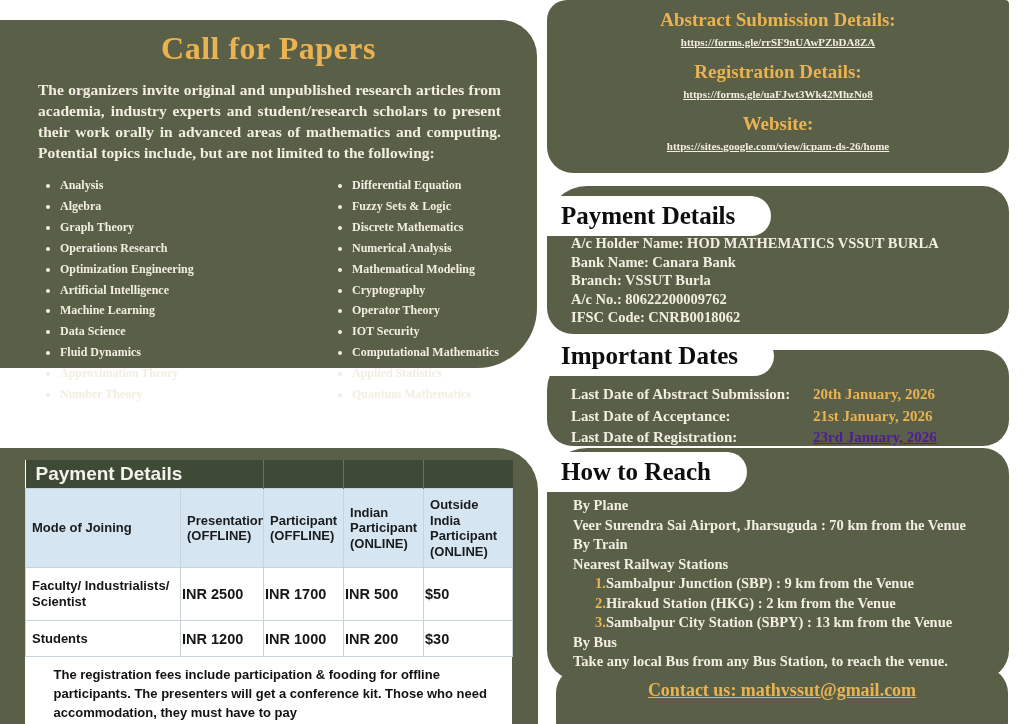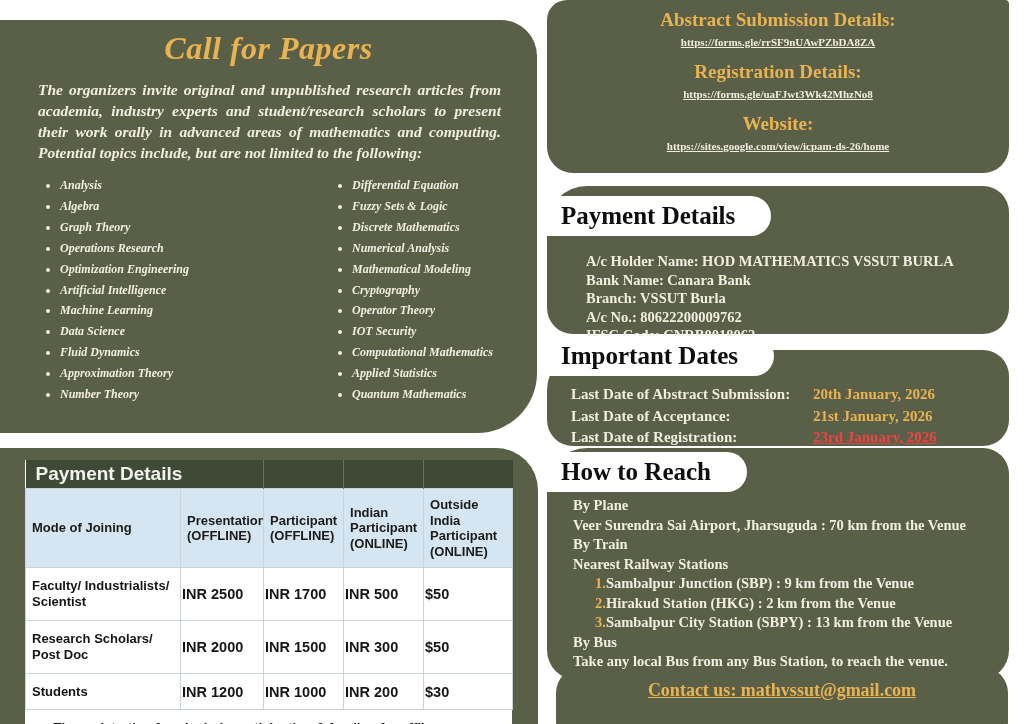--- a/index.html
+++ b/index.html
@@ -1,21 +1,21 @@
 <!DOCTYPE html>
 <html><head>
 <meta charset="utf-8">
 <style>
   html,body{margin:0;padding:0;background:#ffffff;}
   .page{position:relative;width:1024px;height:724px;background:#ffffff;overflow:hidden;
         font-family:"Liberation Serif",serif;}
   .olive{background:#5a5f48;}
 
   
-  .cfp{position:absolute;left:0;top:20px;width:537px;height:413px;border-radius:0 36px 60px 0;font-style:italic;}
+  .cfp{position:absolute;left:0;top:20px;width:537px;height:348px;border-radius:0 36px 60px 0;}
   .cfp-title{margin:10px 0 0 0;text-align:center;color:#e9b351;font-size:32px;font-weight:bold;letter-spacing:.5px;}
   .cfp-intro{margin:12px 36px 0 38px;color:#f2eee1;font-weight:bold;font-size:15.5px;line-height:21px;
              text-align:justify;}
   .topics{display:flex;margin:12px 10px 0 0;}
   .topics ul{margin:0;padding:0 0 0 60px;list-style:disc;}
   .topics ul.col1{width:232px;flex:0 0 auto;}
   .topics li{color:#f2eee1;font-weight:bold;font-size:12px;line-height:20.9px;}
 
   
   .fee-panel{position:absolute;left:0;top:448px;width:538px;height:276px;border-radius:0 42px 0 0;}
@@ -45,30 +45,30 @@
 
   .sec{position:absolute;left:547px;width:462px;}
   .sec .panel{position:absolute;left:0;right:0;bottom:0;border-radius:40px 26px 26px 26px;}
   .pill{position:absolute;left:-4px;z-index:2;background:#ffffff;color:#0d0d0d;height:40px;line-height:40px;
         padding:0 36px 0 18px;border-radius:0 21px 21px 0;font-size:25px;font-weight:bold;}
   .sec-body{position:absolute;z-index:1;color:#f2eee1;font-weight:bold;}
 
   .sec-pay{top:186px;height:148px;}
   .sec-pay .panel{top:0;}
   .sec-pay .pill{top:10px;}
-  .pay-lines{top:66px;left:24px;right:14px;font-size:14.5px;line-height:18.5px;margin-left:15px;}
+  .pay-lines{top:48px;left:24px;right:14px;font-size:14.5px;line-height:18.5px;}
 
   .sec-dates{top:336px;height:110px;}
   .sec-dates .panel{top:14px;}
   .sec-dates .pill{top:0;}
   .dates-rows{top:48px;left:24px;right:12px;font-size:15px;line-height:21.5px;}
   .date-row{display:flex;}
   .date-label{width:242px;flex:0 0 auto;}
   .date-value{color:#e9b351;}
-  .date-value.red{color:#ef4444;text-decoration:underline;}
+  .date-value.red{color:#4c1d95;text-decoration:underline;}
 
   .sec-reach{top:448px;height:232px;}
   .sec-reach .panel{top:0;border-radius:40px 26px 30px 30px;}
   .sec-reach .pill{top:4px;}
   .reach-lines{top:48px;left:26px;right:8px;font-size:14.5px;line-height:19.5px;}
   .station{padding-left:22px;}
   .station .num{color:#e9b351;}
 
   .contact-panel{position:absolute;left:556px;top:667px;width:452px;height:80px;border-radius:26px;
                  text-align:center;}
@@ -137,27 +137,20 @@
           <td>Indian Participant (ONLINE)</td>
           <td>Outside India Participant (ONLINE)</td>
         </tr>
         <tr class="data r1">
           <td class="mode">Faculty/ Industrialists/ Scientist</td>
           <td class="amt">INR 2500</td>
           <td class="amt">INR 1700</td>
           <td class="amt">INR 500</td>
           <td class="amt">$50</td>
         </tr>
-        <tr class="data r2">
-          <td class="mode">Research Scholars/ Post Doc</td>
-          <td class="amt">INR 2000</td>
-          <td class="amt">INR 1500</td>
-          <td class="amt">INR 300</td>
-          <td class="amt">$50</td>
-        </tr>
         <tr class="data r3">
           <td class="mode">Students</td>
           <td class="amt">INR 1200</td>
           <td class="amt">INR 1000</td>
           <td class="amt">INR 200</td>
           <td class="amt">$30</td>
         </tr>
         <tr class="note">
           <td colspan="5"><span>The registration fees include participation &amp; fooding for offline participants. The presenters will get a conference kit. Those who need accommodation, they must have to pay </span></td>
         </tr>

